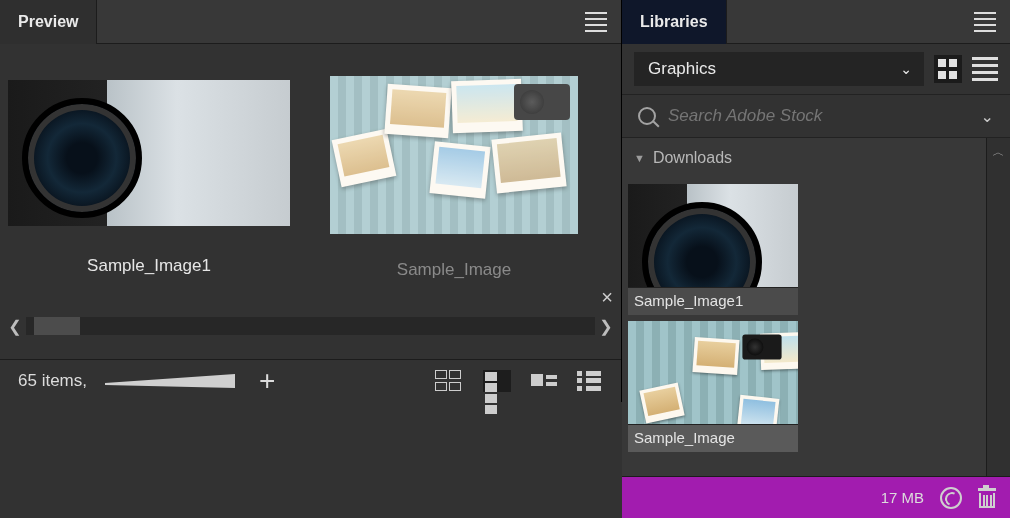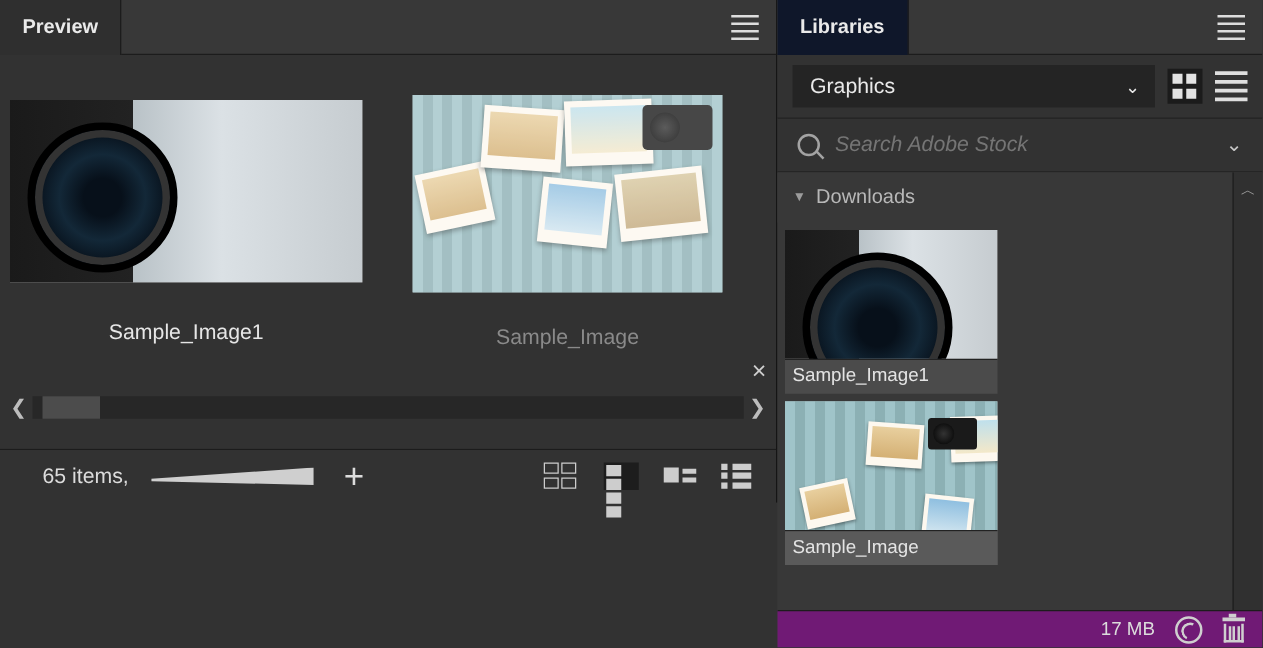--- a/index.html
+++ b/index.html
@@ -32,21 +32,21 @@
   .content-header { height:46px; background:#383838; border-top:1px solid #1c1c1c; border-bottom:1px solid #1c1c1c; display:flex; align-items:center; position:relative;}
   .content-header .title { padding:0 18px; font-size:16px; font-weight:bold; color:#eaeaea;}
   .content-header .hamburger { right:12px;}
   .content-body { background:#323232; height:92px; position:relative;}
   .close-x { position:absolute; right:8px; top:6px; font-size:20px; color:#cfcfcf; cursor:pointer;}
   .hscroll { position:absolute; left:4px; right:4px; top:36px; height:20px; display:flex; align-items:center;}
   .hscroll .arrow { width:22px; text-align:center; color:#bdbdbd; cursor:pointer; font-size:16px;}
   .hscroll .track { flex:1; height:18px; background:#272727; position:relative;}
   .hscroll .thumb-bar { position:absolute; left:8px; top:0; height:18px; width:46px; background:#4c4c4c;}
   .content-footer { height:50px; background:#323232; border-top:1px solid #1c1c1c; display:flex; align-items:center; padding:0 18px; gap:18px;}
-  .item-count { font-size:17px; color:#dcdcdc;margin-left:16px;}
+  .item-count { font-size:17px; color:#dcdcdc;}
   .size-slider { width:130px; height:14px; position:relative;}
   .size-slider svg { width:100%; height:100%;}
   .plus-btn { font-size:28px; color:#dcdcdc; cursor:pointer; font-weight:300; margin-left:6px;}
   .footer-right { margin-left:auto; display:flex; gap:20px; align-items:center;}
   .grid-ico { width:28px; height:22px; display:flex; flex-wrap:wrap; gap:2px; cursor:pointer;}
   .grid-ico span { width:12px; height:9px; border:1px solid #cdcdcd;}
   .grid-ico.active { background:#1d1d1d; padding:2px;}
   .grid-ico.active span { background:#cdcdcd; border:none;}
   .list-ico { width:26px; height:20px; cursor:pointer; position:relative;}
   .list-ico .big { position:absolute; left:0; top:3px; width:12px; height:12px; background:#cdcdcd;}
@@ -73,21 +73,21 @@
   .section-row .tri { font-size:11px; margin-right:8px; color:#9c9c9c;}
   .right-extra { width:24px; background:#303030; border-left:1px solid #1c1c1c; display:flex; align-items:flex-start; justify-content:center; padding-top:6px;}
   .right-extra span { font-size:12px; color:#9e9e9e;}
   .lib-body { display:flex; flex:1; background:#383838; min-height:0;}
   .lib-items { flex:1; padding:6px 0 6px 6px; overflow:hidden;}
   .lib-item { width:170px; margin-bottom:6px;}
   .lib-item.selected { background:#5a5a5a;}
   .lib-thumb { width:170px; height:104px; background:#777; position:relative; overflow:hidden; border-bottom:1px solid #222;}
   .lib-label { font-size:15px; color:#e4e4e4; padding:4px 6px 6px 6px; background:#4b4b4b;}
   .lib-item.selected .lib-label { background:#5a5a5a;}
-  .right-footer { height:30px; background:#701a75; border-top:1px solid #1c1c1c; display:flex; align-items:center; justify-content:flex-end; padding:0 14px; gap:16px;}
+  .right-footer { height:42px; background:#a21caf; border-top:1px solid #1c1c1c; display:flex; align-items:center; justify-content:flex-end; padding:0 14px; gap:16px;}
   .right-footer .size { font-size:15px; color:#dcdcdc;}
   .cc-ico { width:22px; height:22px; border:2px solid #cfcfcf; border-radius:50%; position:relative;}
   .cc-ico::before { content:""; position:absolute; left:3px; top:3px; width:10px; height:10px; border:2px solid #cfcfcf; border-radius:50%; border-right-color:transparent; border-bottom-color:transparent; transform:rotate(-20deg);}
   .trash-ico { width:18px; height:20px; cursor:pointer; position:relative;}
   .trash-ico .lid { position:absolute; top:0; left:0; right:0; height:3px; background:#cfcfcf;}
   .trash-ico .lid::before{ content:""; position:absolute; left:5px; top:-3px; width:6px; height:3px; background:#cfcfcf;}
   .trash-ico .body { position:absolute; top:5px; left:1px; right:1px; bottom:0; background:transparent; border-left:2px solid #cfcfcf; border-right:2px solid #cfcfcf; border-bottom:2px solid #cfcfcf; display:flex; justify-content:space-evenly; padding-top:2px;}
   .trash-ico .body span { width:2px; background:#cfcfcf;}
   
   .p1{left:6px;top:58px;width:56px;height:48px;transform:rotate(-12deg);} 

